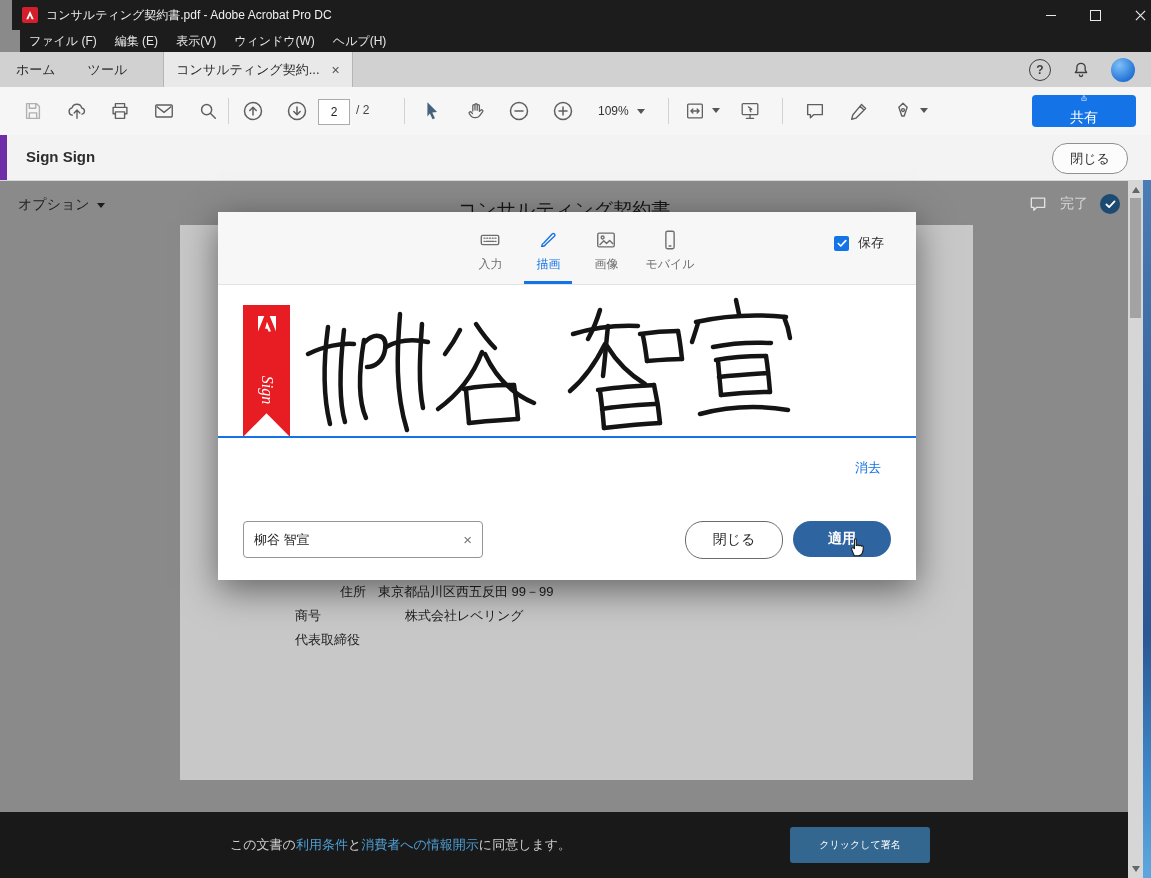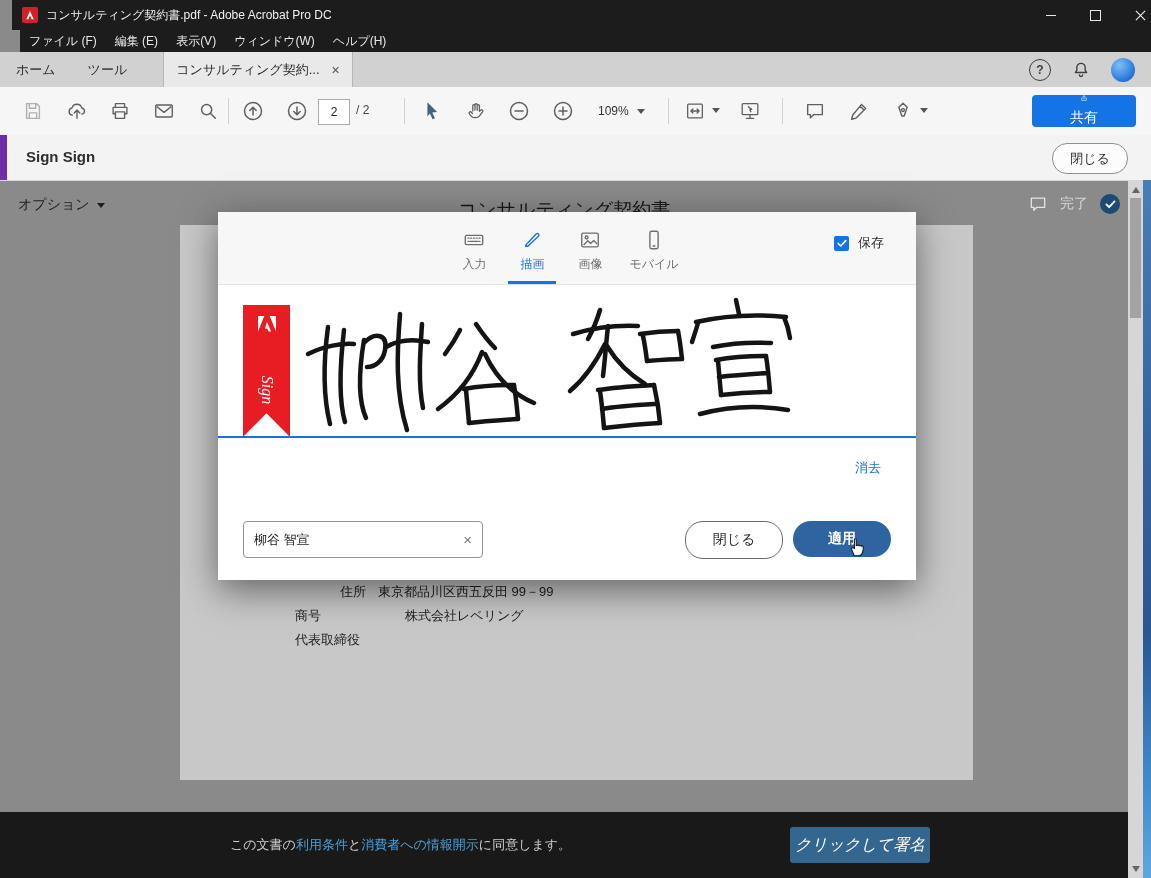--- a/index.html
+++ b/index.html
@@ -78,21 +78,21 @@
   
   #pdf-page{position:absolute;left:180px;top:225px;width:793px;height:555px;background:#c8c8c8;z-index:1;}
   .page-text{position:absolute;font-size:13px;color:#1d1d1d;white-space:nowrap;}
 
   
   #sig-dialog{position:absolute;left:218px;top:212px;width:698px;height:368px;background:#fff;
               box-shadow:0 10px 34px rgba(0,0,0,.5);z-index:20;}
   #dlg-header{position:absolute;left:0;top:0;width:100%;height:72px;background:#f7f7f7;
               border-bottom:1px solid #e3e3e3;}
   #dlg-tabs{position:absolute;left:0;top:0;width:100%;height:72px;display:flex;
-            justify-content:center;align-items:flex-end;gap:10px;}
+            justify-content:center;align-items:flex-end;gap:10px;padding-left:16px;}
   .dlg-tab{display:flex;flex-direction:column;align-items:center;gap:5px;padding:10px 5px 8px 5px;
            border-bottom:3px solid transparent;color:#6e6e6e;font-size:12px;min-width:38px;}
   .dlg-tab.active{color:#1473e6;border-bottom-color:#1473e6;}
   #save-check-row{position:absolute;left:616px;top:22px;display:flex;align-items:center;gap:9px;}
   .checkbox{width:15px;height:15px;background:#1473e6;border-radius:2px;display:flex;
             align-items:center;justify-content:center;}
   #save-check-row .cb-label{font-size:13px;color:#2f2f2f;}
 
   #ribbon{position:absolute;left:25px;top:93px;width:47px;height:132px;background:#e81c23;
           clip-path:polygon(0 0,100% 0,100% 100%,50% 82%,0 100%);}
@@ -117,21 +117,21 @@
              background:#2e64a0;display:flex;align-items:center;justify-content:center;
              font-size:14px;color:#fff;font-weight:bold;}
 
   
   #footer{position:absolute;left:0;top:812px;width:100%;height:66px;background:#191919;z-index:4;}
   #consent{position:absolute;left:230px;top:0;height:66px;display:flex;align-items:center;
            font-size:13px;color:#cfcfcf;white-space:nowrap;}
   #consent .link{color:#4e9fd4;}
   #click-to-sign{position:absolute;left:790px;top:15px;width:140px;height:36px;background:#33678f;
                  border-radius:3px;display:flex;align-items:center;justify-content:center;
-                 color:#fff;font-size:16px;font-style:italic;}
+                 color:#fff;font-size:10px;}
 
   
   #scrollbar{position:absolute;left:1128px;top:180px;width:15px;height:698px;background:#d6d6d6;z-index:30;}
   .sb-arrow{position:absolute;left:0;width:15px;height:15px;display:flex;align-items:center;justify-content:center;}
   .tri-up{width:0;height:0;border-left:4px solid transparent;border-right:4px solid transparent;
           border-bottom:6px solid #666;}
   .tri-down{width:0;height:0;border-left:4px solid transparent;border-right:4px solid transparent;
             border-top:6px solid #666;}
   #sb-thumb{position:absolute;left:2px;top:18px;width:11px;height:120px;background:#a3a3a3;}
   #desktop-strip{position:absolute;left:1143px;top:180px;width:8px;height:698px;z-index:30;

